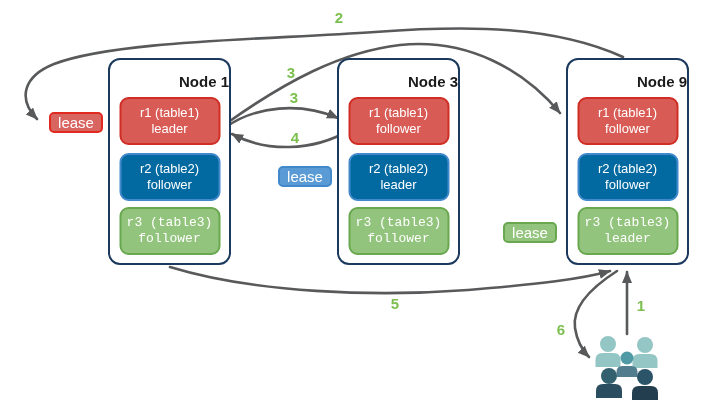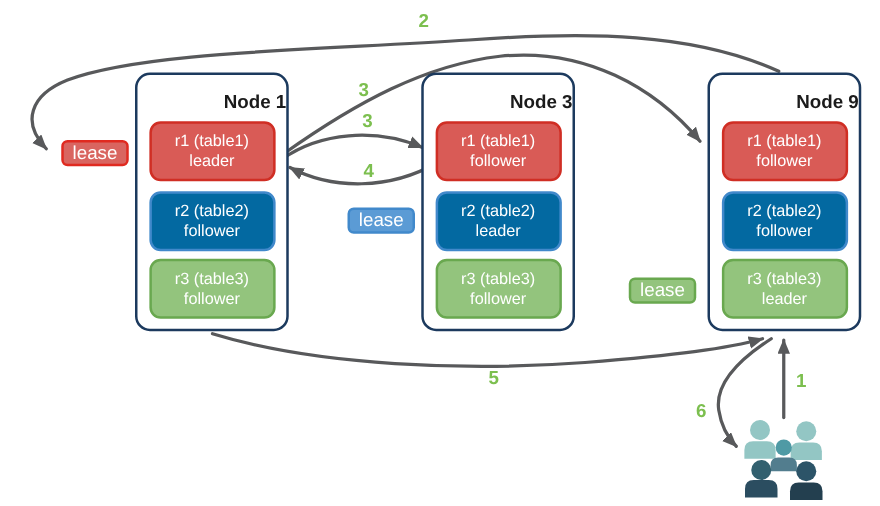--- a/index.html
+++ b/index.html
@@ -6,21 +6,21 @@
   body{font-family:"Liberation Sans","DejaVu Sans",sans-serif;}
   .stage{position:relative;width:704px;height:405px;background:#ffffff;overflow:hidden;}
   .arrows{position:absolute;left:0;top:0;width:704px;height:405px;}
   .node{position:absolute;top:58px;width:123px;height:207px;background:#ffffff;
         border:2px solid #1c3a5e;border-radius:12px;box-sizing:border-box;}
   .node-1{left:108px;} .node-2{left:337px;} .node-3{left:566px;}
   .node-title{text-align:right;margin-top:13px;font-weight:bold;font-size:15px;color:#1b1b1b;}
   .replica{position:absolute;left:50%;transform:translateX(-50%);width:101px;height:48px;
            border-radius:9px;color:#ffffff;font-size:13px;line-height:1.25;text-align:center;
            display:flex;flex-direction:column;align-items:center;justify-content:center;box-sizing:border-box;}
-  .replica.r1{top:37px;} .replica.r2{top:93px;} .replica.r3{top:147px;}
+  .replica.r1{top:37px;} .replica.r2{top:93px;} .replica.r3{top:147px;font-family:Liberation Mono, monospace;}
   .replica.red{background:#d95b56;border:2px solid #d02e24;}
   .replica.blue{background:#0369a1;border:2px solid #4189cb;}
   .replica.green{background:#93c47d;border:2px solid #69a84f;}
   .lease{position:absolute;width:54px;height:21px;border-radius:5px;color:#ffffff;font-size:15px;
          display:flex;align-items:center;justify-content:center;box-sizing:border-box;}
   .lease.red{left:49px;top:112px;background:#d96560;border:2px solid #e02a20;}
   .lease.blue{left:278px;top:166px;background:#5b9bd5;border:2px solid #4189cb;}
   .lease.green{left:503px;top:222px;background:#93c47d;border:2px solid #69a84f;}
   .step{position:absolute;transform:translate(-50%,-50%);font-weight:bold;font-size:15px;color:#7cbf4f;}
   .step-2{left:339px;top:17px;} .step-3a{left:291px;top:72px;} .step-3b{left:294px;top:97px;}

